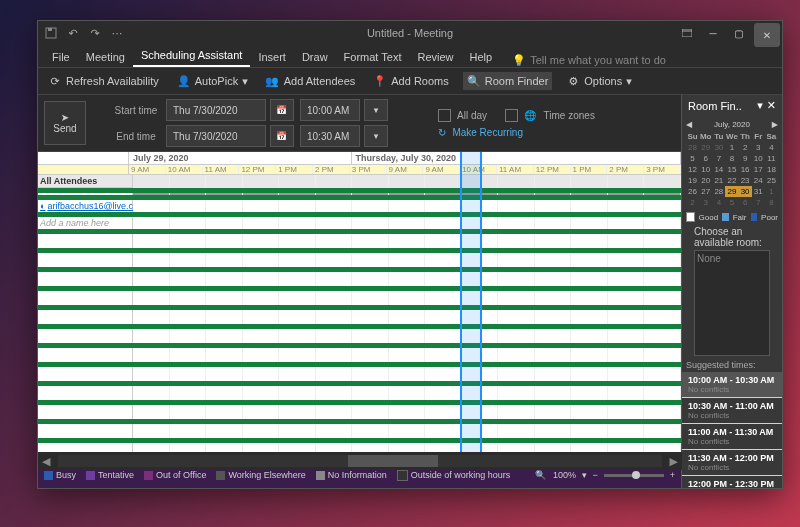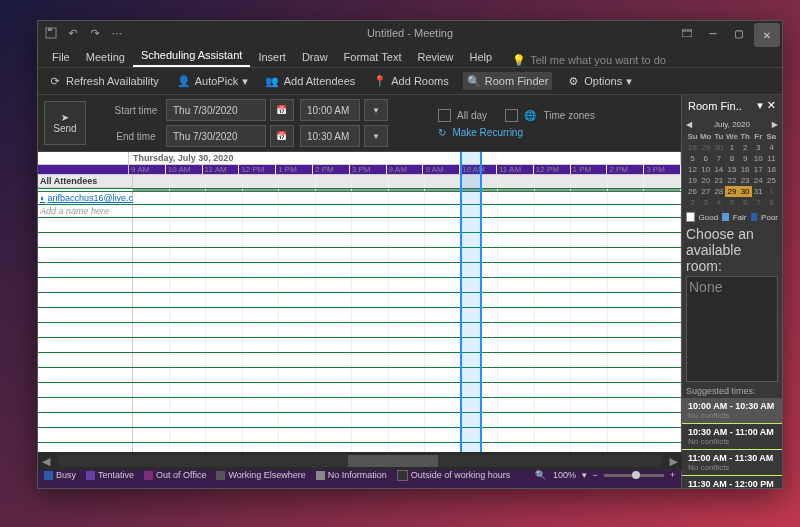--- a/index.html
+++ b/index.html
@@ -25,25 +25,25 @@
 .datebox,.timebox{background:#3a3a3a;border:1px solid #555;color:#ccc;padding:2px 6px;font-size:10px;display:flex;align-items:center;justify-content:space-between;height:16px}
 .ibtn{background:#3a3a3a;border:1px solid #555;display:flex;align-items:center;justify-content:center;height:20px;width:22px;color:#ccc;font-size:9px}
 .opts{display:flex;flex-direction:column;gap:4px;font-size:10px;color:#aaa;margin-left:28px}
 .opts .row{display:flex;align-items:center;gap:6px}
 .chk{width:11px;height:11px;border:1px solid #777;display:inline-block}
 .link{color:#4fb0e8;cursor:pointer;display:flex;align-items:center;gap:4px}
 .sched{flex:1;background:#fff;color:#333;display:flex;flex-direction:column;font-size:9px;overflow:hidden;position:relative}
 .dayhdr{display:flex;background:#fff;border-bottom:1px solid #ccc;height:14px;font-size:9px;color:#666}
 .att-col{width:90px;flex-shrink:0;border-right:1px solid #ccc}
 .dayhdr .dseg{flex:1;padding:1px 4px;font-weight:bold;border-right:1px solid #ccc}
-.hrhdr{display:flex;background:#4c1d95;border-bottom:1px solid #ccc;height:14px;font-size:8px;color:#888}
+.hrhdr{display:flex;background:#fef9c3;border-bottom:1px solid #ccc;height:14px;font-size:8px;color:#888}
 .hrhdr .hr{flex:1;border-right:1px solid #eee;padding-left:2px;white-space:nowrap}
 .rowhdr{background:#e8e8e8;font-size:9px;color:#333;padding:2px 4px;font-weight:bold;border-bottom:1px solid #ccc}
 .attrows{flex:1;background:#fff;position:relative}
-.attrow{display:flex;height:14px;border-bottom:1px solid #15803d}
+.attrow{display:flex;height:14px;border-bottom:5px solid #15803d}
 .attrow .nm{width:90px;flex-shrink:0;border-right:1px solid #ccc;font-size:9px;padding:1px 2px;color:#0066cc;text-decoration:underline;display:flex;align-items:center;gap:2px}
 .attrow .cells{flex:1;display:flex}
 .attrow .cells .c{flex:1;border-right:1px solid #eee}
 .attrow.topbar .cells .c{background:#999}
 .selbar{position:absolute;top:0;bottom:0;border-left:2px solid #1e90ff;border-right:2px solid #1e90ff;background:rgba(30,144,255,.15);pointer-events:none}
 .legend{height:18px;background:#3a1d4d;display:flex;align-items:center;padding:4px 6px;gap:10px;font-size:9px;color:#ccc}
 .lg{display:flex;align-items:center;gap:3px}
 .lgbox{width:9px;height:9px;display:inline-block}
 .zoom{margin-left:auto;display:flex;align-items:center;gap:6px}
 .slider{width:60px;height:3px;background:#666;position:relative}
@@ -51,21 +51,21 @@
 .roompane{width:100px;background:#383838;border-left:1px solid #555;display:flex;flex-direction:column;font-size:9px;color:#ccc;overflow:hidden}
 .roompane .hdr{display:flex;align-items:center;padding:4px 6px;font-size:11px;color:#fff;gap:4px}
 .cal{padding:2px 4px;font-size:8px}
 .cal .mon{text-align:center;color:#ccc;display:flex;align-items:center;justify-content:space-between;padding:2px 0}
 .cal table{border-collapse:collapse;width:100%;font-size:8px;color:#aaa}
 .cal th,.cal td{text-align:center;width:14.2%;padding:0;height:11px}
 .cal td.dim{color:#666}
 .cal td.hl{background:#cc9933;color:#000}
 .ratings{display:flex;font-size:8px;gap:4px;padding:2px 4px;align-items:center}
 .rbox{width:8px;height:8px;display:inline-block}
-.roomsel{padding:2px 4px;font-size:14px}
+.roomsel{padding:2px 12px;font-size:10px}
 .roomsel .box{background:#2b2b2b;border:1px solid #555;height:100px;margin-top:2px;padding:2px;color:#888}
 .sugg{flex:1;overflow:auto;padding:0;font-size:9px}
 .sugg .sh{padding:2px 4px;color:#aaa}
 .sugg .slot{padding:3px 6px;border-bottom:1px solid #bef264;cursor:pointer}
 .sugg .slot.sel{background:#555}
 .sugg .slot .t{color:#fff;font-weight:bold}
 .sugg .slot .nc{color:#888;font-size:8px}
 .sbar{position:absolute;bottom:18px;left:0;right:100px;height:18px;background:#2b2b2b;display:flex;align-items:center}
 .sbar .track{flex:1;height:12px;background:#333;margin:0 4px;position:relative}
 .sbar .thumb{position:absolute;height:12px;width:90px;background:#555;left:290px}
@@ -181,20 +181,21 @@
           <div class="row link">
               <span>↻</span>
               <span>Make Recurring</span>
             </div>
         </div>
       </div>
 
       <div class="sched">
         <div class="dayhdr">
           <div class="att-col"></div>
+          <div class="dseg" style="flex:6">July 29, 2020</div>
           <div class="dseg" style="flex:9">Thursday, July 30, 2020</div>
         </div>
         <div class="hrhdr">
           <div class="att-col"></div>
           <div id="hrs" style="flex:1;display:flex">
               <div class="hr">9 AM</div>
               <div class="hr">10 AM</div>
               <div class="hr">11 AM</div>
               <div class="hr">12 PM</div>
               <div class="hr">1 PM</div>

